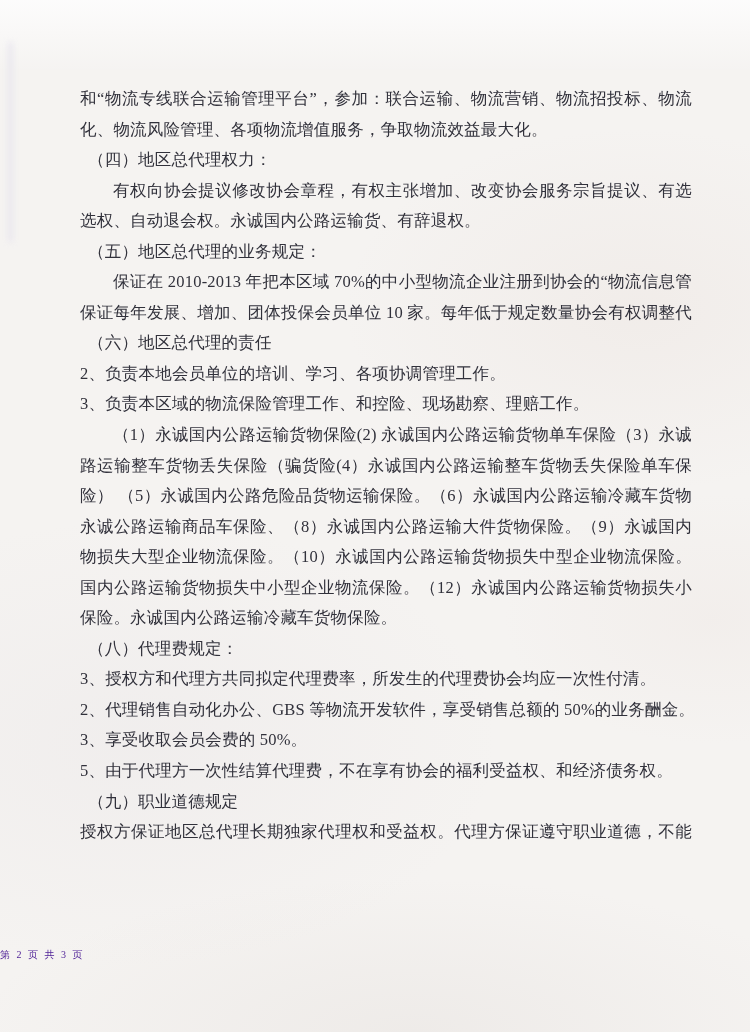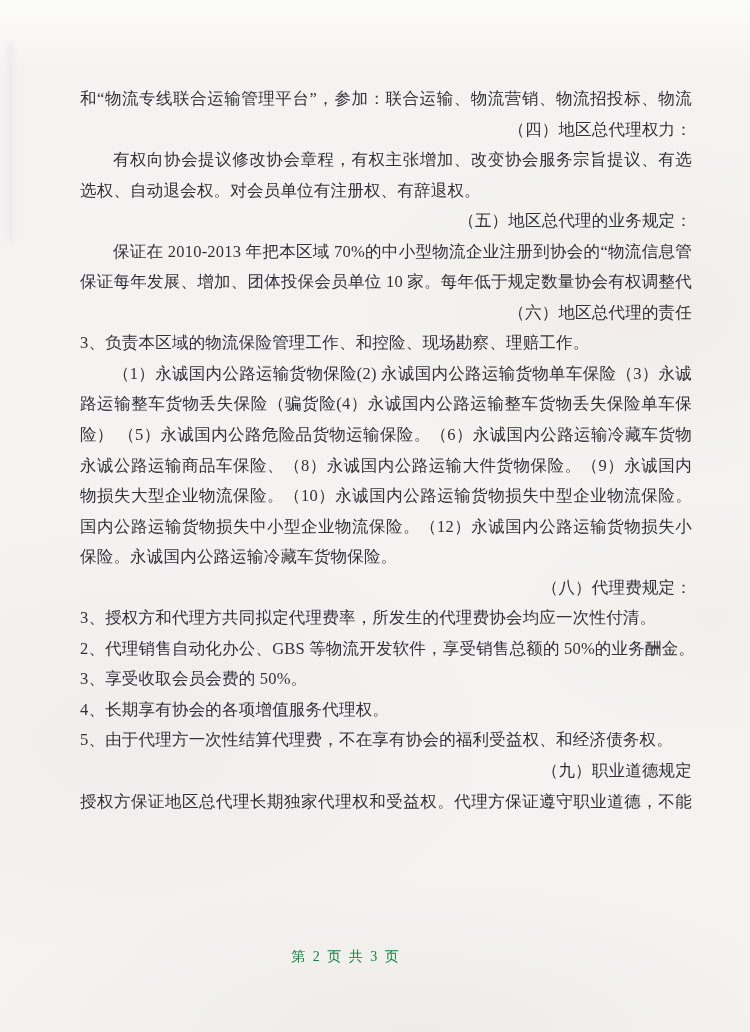--- a/index.html
+++ b/index.html
@@ -42,59 +42,60 @@
     height: 30.55px;
     line-height: 30.55px;
     white-space: nowrap;
     overflow: hidden;
   }
   .j {                       
     white-space: normal;
     text-align: justify;
     text-align-last: justify;
   }
-  .i1 { padding-left: 8px; text-align: right; }    
+  .i1 { padding-left: 8px; }    
   .i2 { padding-left: 33px; }   
   .page-footer {
     position: absolute;
     top: 948px; left: 0; width: 692px;
-    text-align: center;
-    font-size: 14px;
-    color: #15803d;
+    text-align: left;
+    font-size: 10px;
+    color: #4c1d95;
     letter-spacing: 2px;
   }
 </style>
 </head>
 <body>
 
 <div class="page">
   <div class="scan-mottle"></div>
   <div class="edge-streak"></div>
 
   <div class="text-block">
     <div class="line j">和“物流专线联合运输管理平台”，参加：联合运输、物流营销、物流招投标、物流办公自动</div>
+    <div class="line">化、物流风险管理、各项物流增值服务，争取物流效益最大化。</div>
     <div class="line i1">（四）地区总代理权力：</div>
     <div class="line j i2">有权向协会提议修改协会章程，有权主张增加、改变协会服务宗旨提议、有选举权、当</div>
-    <div class="line">选权、自动退会权。对会员单位有注册权、有辞退权。</div>
+    <div class="line">选权、自动退会权。永诚国内公路运输货、有辞退权。</div>
     <div class="line i1">（五）地区总代理的业务规定：</div>
     <div class="line j i2">保证在 2010-2013 年把本区域 70%的中小型物流企业注册到协会的“物流信息管理网”。</div>
     <div class="line j">保证每年发展、增加、团体投保会员单位 10 家。每年低于规定数量协会有权调整代理权。</div>
     <div class="line i1">（六）地区总代理的责任</div>
+    <div class="line">2、负责本地会员单位的培训、学习、各项协调管理工作。</div>
     <div class="line">3、负责本区域的物流保险管理工作、和控险、现场勘察、理赔工作。</div>
     <div class="line j i2">（1）永诚国内公路运输货物保险(2) 永诚国内公路运输货物单车保险（3）永诚国内公</div>
     <div class="line j">路运输整车货物丢失保险（骗货险(4）永诚国内公路运输整车货物丢失保险单车保险（骗货</div>
     <div class="line j">险） （5）永诚国内公路危险品货物运输保险。（6）永诚国内公路运输冷藏车货物保险（7）</div>
     <div class="line j">永诚公路运输商品车保险、（8）永诚国内公路运输大件货物保险。（9）永诚国内公路运输货</div>
     <div class="line j">物损失大型企业物流保险。（10）永诚国内公路运输货物损失中型企业物流保险。（11）永诚</div>
     <div class="line j">国内公路运输货物损失中小型企业物流保险。（12）永诚国内公路运输货物损失小型企业物流</div>
     <div class="line">保险。永诚国内公路运输冷藏车货物保险。</div>
     <div class="line i1">（八）代理费规定：</div>
     <div class="line">3、授权方和代理方共同拟定代理费率，所发生的代理费协会均应一次性付清。</div>
     <div class="line">2、代理销售自动化办公、GBS 等物流开发软件，享受销售总额的 50%的业务酬金。</div>
     <div class="line">3、享受收取会员会费的 50%。</div>
-    <div class="line">4、长期享有协会的各项增值服务代理权。</div>
     <div class="line">5、由于代理方一次性结算代理费，不在享有协会的福利受益权、和经济债务权。</div>
     <div class="line i1">（九）职业道德规定</div>
     <div class="line j">授权方保证地区总代理长期独家代理权和受益权。代理方保证遵守职业道德，不能和其它保</div>
   </div>
 
   <div class="page-footer">第 2 页 共 3 页</div>
 </div>
 
 </body></html>

